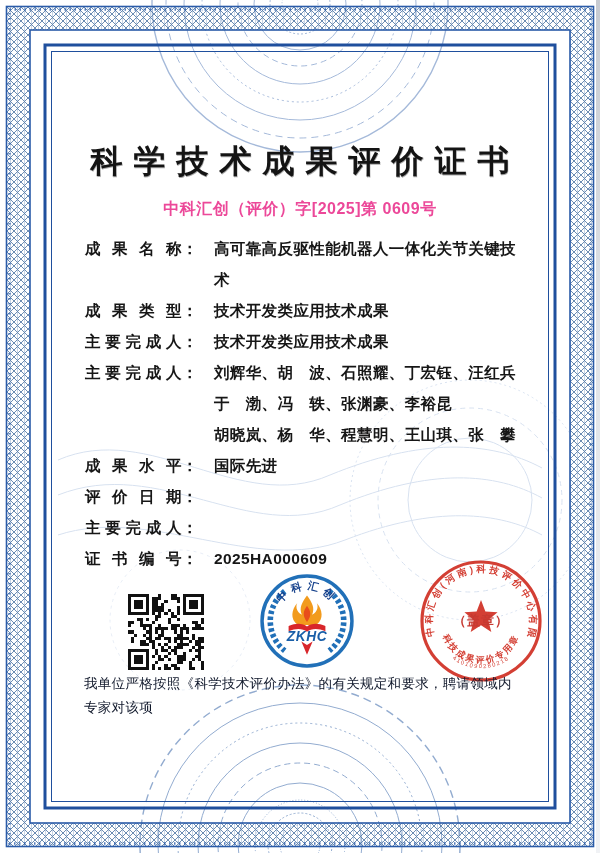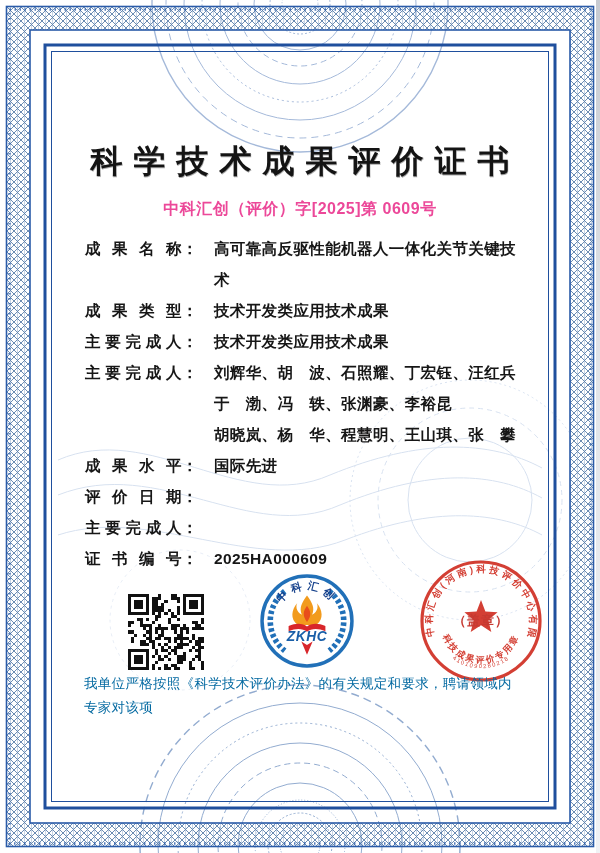--- a/index.html
+++ b/index.html
@@ -24,21 +24,21 @@
   #fields{
     position:absolute;left:85px;top:233px;width:432px;
     font-size:15.5px;font-weight:bold;color:#161616;line-height:31px;letter-spacing:0.4px;
   }
   .frow{display:flex;align-items:flex-start;}
   .flabel{display:inline-block;width:97px;text-align:justify;text-align-last:justify;flex:0 0 97px;}
   .fcolon{flex:0 0 auto;}
   .fvalue{flex:1;margin-left:16px;}
   .footer{
     position:absolute;left:84px;top:672px;width:438px;
-    font-size:13.5px;line-height:23.5px;color:#0369a1;font-weight:500;letter-spacing:0.3px;
+    font-size:13.5px;line-height:23.5px;color:#0f172a;font-weight:500;letter-spacing:0.3px;
   }
   .stamp{position:absolute;}
   #qr-wrap{left:128px;top:594px;width:76px;height:76px;}
   #logo-wrap{left:260px;top:574px;width:94px;height:94px;}
   #seal-wrap{left:418px;top:558px;width:126px;height:126px;opacity:0.92;}
   #scan-edge{position:absolute;right:0;top:0;width:4px;height:853px;z-index:3;
     background:linear-gradient(180deg,#9aa0ab 0%,#c7ccd4 40%,#e4e7ec 100%);opacity:0.55;}
 </style>
 </head>
 <body>

